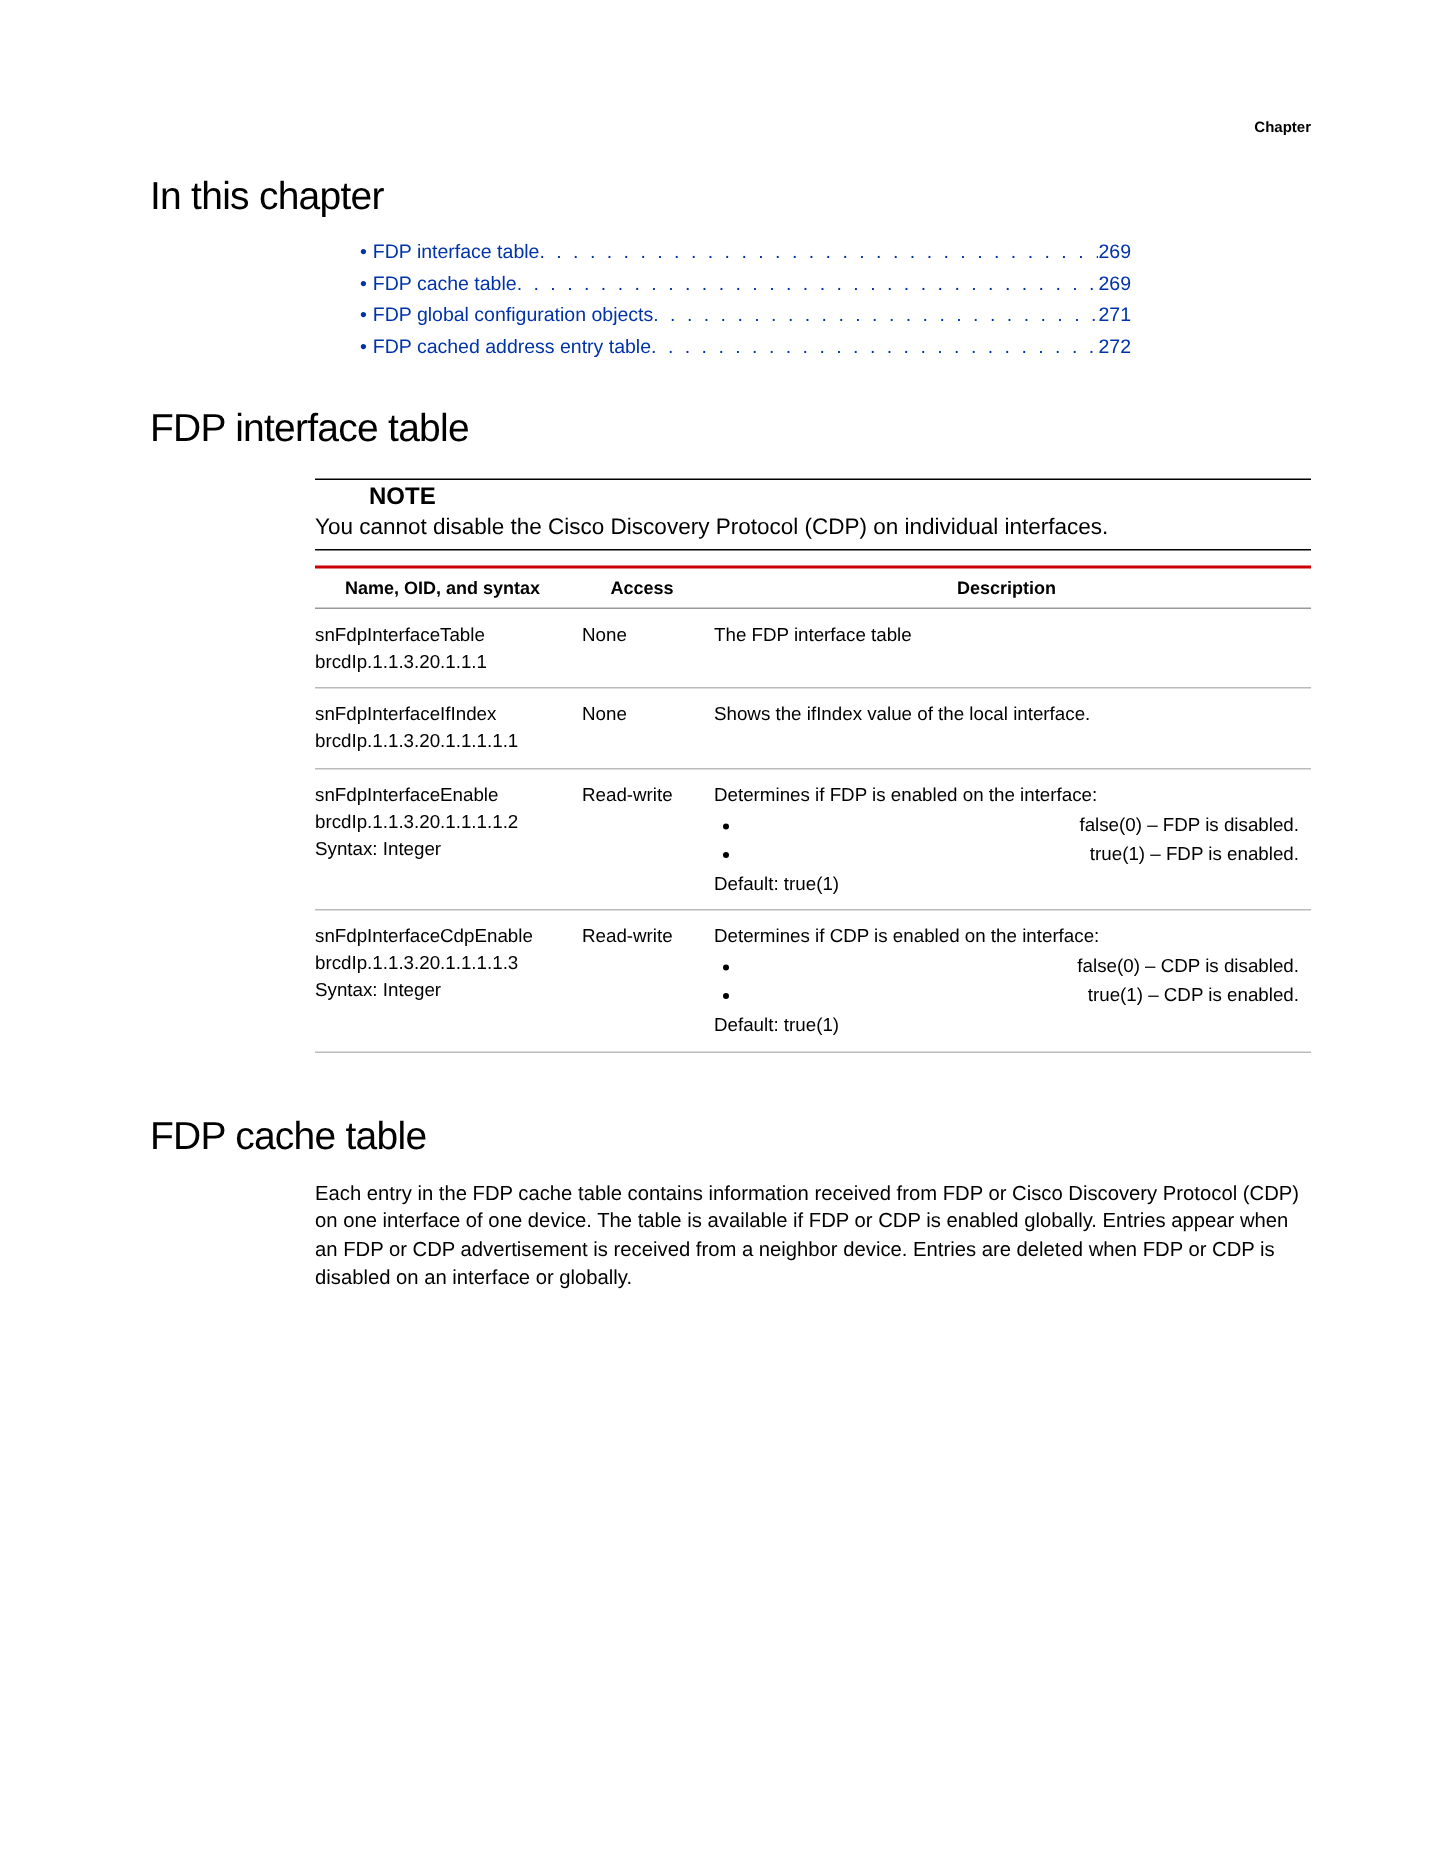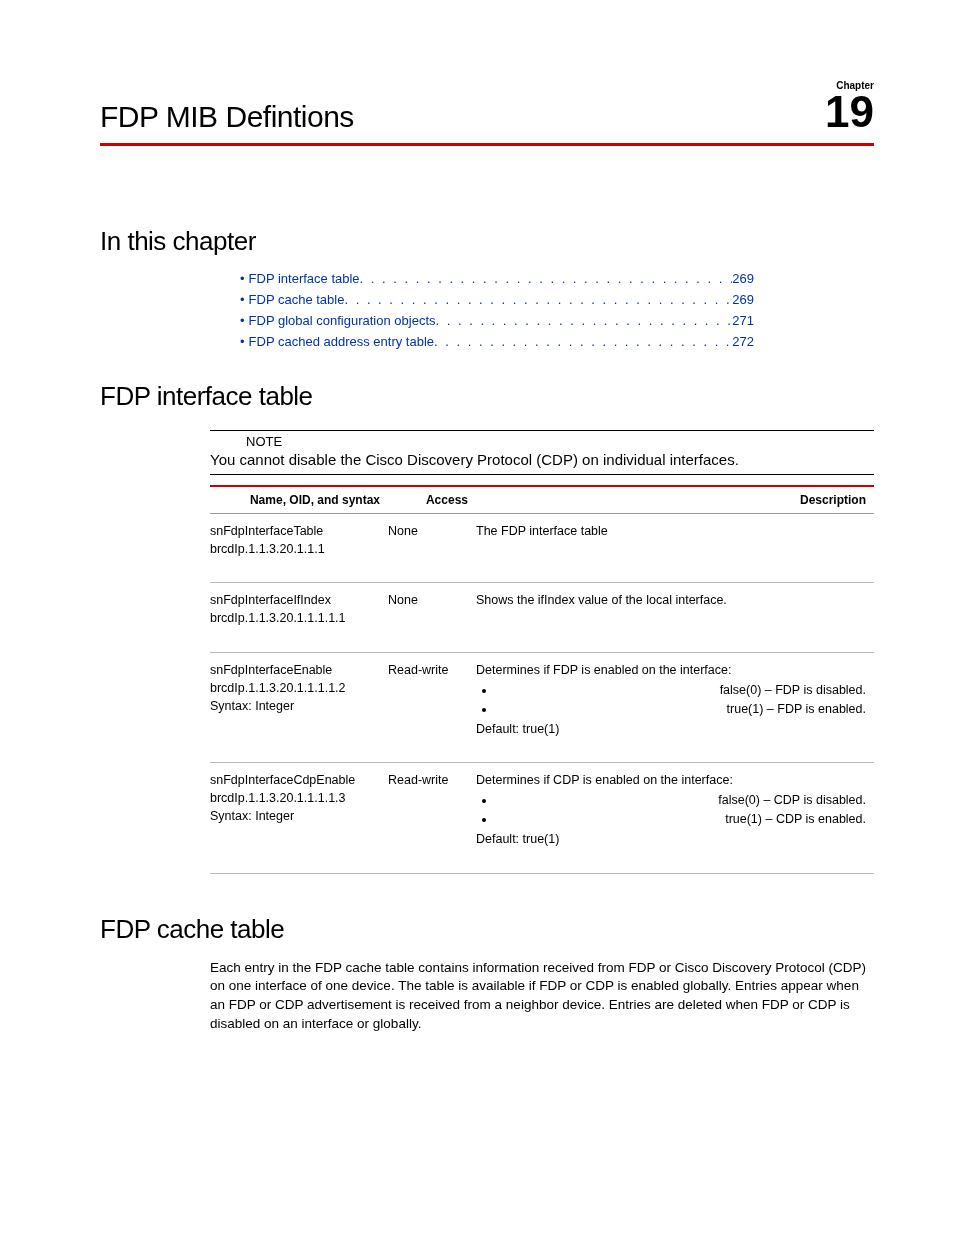--- a/index.html
+++ b/index.html
@@ -96,52 +96,48 @@
     border-collapse: collapse;
     width: calc(100% - 110px);
     font-size: 12.5px;
     margin-top: 10px;
   }
   table.mib thead tr {
     border-top: 2px solid #cc0000;
     border-bottom: 1px solid #999;
   }
   table.mib th {
-    text-align: right;
+    text-align: center;
     font-weight: bold;
     padding: 6px 8px 6px 0;
     font-size: 12px;
   }
   table.mib td {
     vertical-align: top;
-    padding: 8px 8px 24px 0;
+    padding: 8px 8px 8px 0;
     border-bottom: 1px solid #bbb;
     line-height: 1.45;
   }
   table.mib td:first-child { width: 170px; }
   table.mib td:nth-child(2) { width: 80px; }
   .desc ul {
     margin: 2px 0 2px 20px;
     padding: 0;
     text-align: right;
   }
   .desc li {
     margin: 1px 0;
   }
 </style>
 </head>
 <body>
 
 <div class="page">
 
   <div class="chapter-label">Chapter</div>
-  <div class="header-row">
-    <div class="main-title">FDP MIB Defintions</div>
-    <div class="chapter-number">19</div>
-  </div>
 
   <h2>In this chapter</h2>
   <div class="toc">
     <div class="toc-item">
       <span class="toc-bullet">•</span>
       <span class="toc-label">FDP interface table</span>
       <span class="toc-dots-text"> . . . . . . . . . . . . . . . . . . . . . . . . . . . . . . . . . . . . . . . . . . . . . . . . . . . . . . . . . . . .</span>
       <span class="toc-page">269</span>
     </div>
     <div class="toc-item">
@@ -160,21 +156,21 @@
       <span class="toc-bullet">•</span>
       <span class="toc-label">FDP cached address entry table</span>
       <span class="toc-dots-text"> . . . . . . . . . . . . . . . . . . . . . . . . . . . . . . . . . . . . . . . . . . . . . .</span>
       <span class="toc-page">272</span>
     </div>
   </div>
 
   <h2>FDP interface table</h2>
 
   <div class="note-sep-top"></div>
-  <div style="margin-left:110px;font-weight:normal;font-size:13px;margin-top:3px;padding-left:36px;">NOTE</div>
+  <div style="margin-left:110px;font-weight:bold;font-size:16px;margin-top:3px;padding-left:36px;">NOTE</div>
   <div class="note-text">You cannot disable the Cisco Discovery Protocol (CDP) on individual interfaces.</div>
 
   <table class="mib">
     <thead>
       <tr>
         <th>Name, OID, and syntax</th>
         <th>Access</th>
         <th>Description</th>
       </tr>
     </thead>

